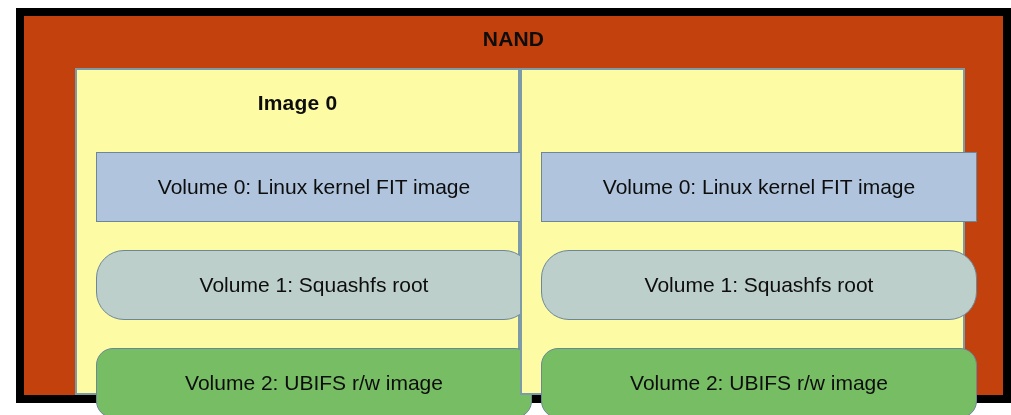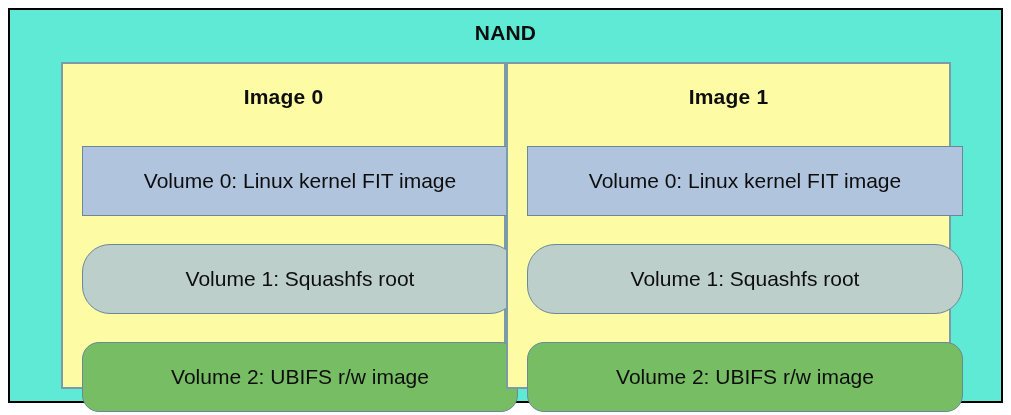--- a/index.html
+++ b/index.html
@@ -12,27 +12,27 @@
     width: 1011px;
     height: 415px;
     overflow: hidden;
     font-family: "Liberation Sans", sans-serif;
     -webkit-font-smoothing: antialiased;
   }
 
   
   .nand-box {
     position: absolute;
-    left: 8px;
+    left: 16px;
     top: 8px;
     width: 995px;
     height: 395px;
     box-sizing: border-box;
-    background: #5eead4;
-    border: 2px solid #000000;
+    background: #c2410c;
+    border: 8px solid #000000;
   }
 
   .nand-title {
     position: absolute;
     left: 0;
     top: 11px;
     width: 100%;
     text-align: center;
     font-size: 21px;
     font-weight: bold;
@@ -111,21 +111,20 @@
     <div class="image-panel">
       <div class="image-title">Image 0</div>
       <div class="volume-stack">
         <div class="volume-box vol-kernel">Volume 0: Linux kernel FIT image</div>
         <div class="volume-box vol-squashfs">Volume 1: Squashfs root</div>
         <div class="volume-box vol-ubifs">Volume 2: UBIFS r/w image</div>
       </div>
     </div>
 
     <div class="image-panel">
-      <div class="image-title">Image 1</div>
       <div class="volume-stack">
         <div class="volume-box vol-kernel">Volume 0: Linux kernel FIT image</div>
         <div class="volume-box vol-squashfs">Volume 1: Squashfs root</div>
         <div class="volume-box vol-ubifs">Volume 2: UBIFS r/w image</div>
       </div>
     </div>
 
   </div>
 </div>
 

